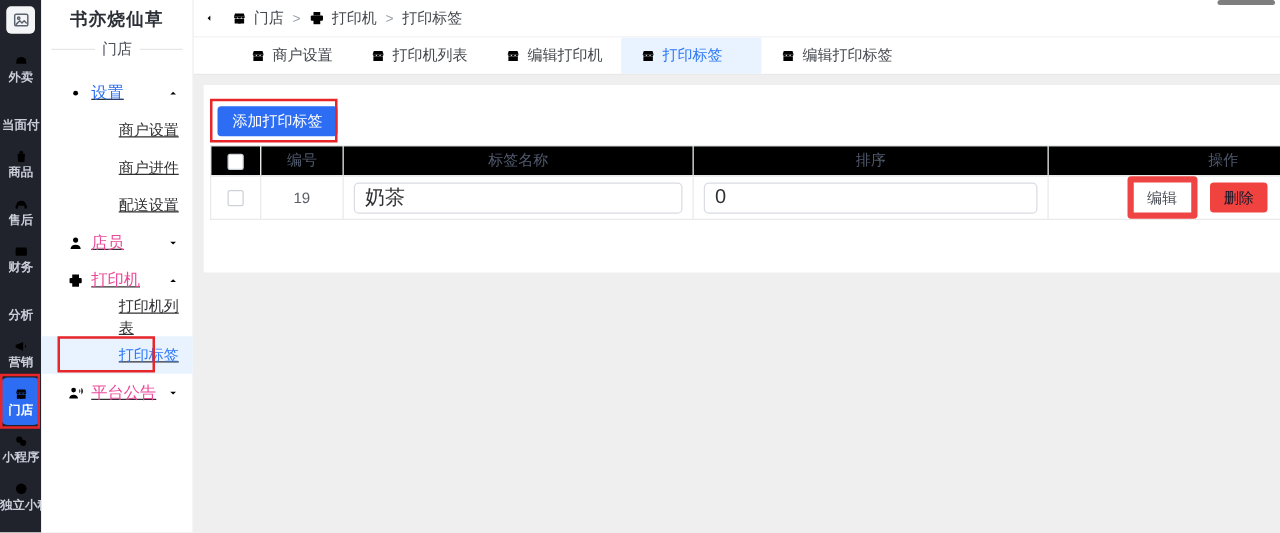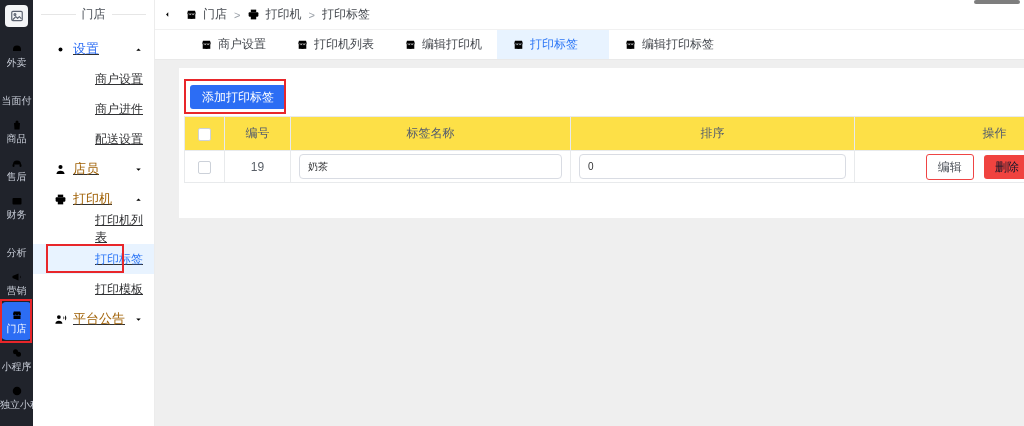--- a/index.html
+++ b/index.html
@@ -9,33 +9,33 @@
 
   
   .i { width:14px; height:14px; fill:none; stroke:currentColor; stroke-width:2; stroke-linecap:round; stroke-linejoin:round; flex:none; }
   .i13 { width:13px; height:13px; }
   .i12 { width:12px; height:12px; }
   .i8 { width:9px; height:9px; }
 
   
   .rail { width:33px; background:#20232b; color:#c9ced9; display:flex; flex-direction:column; align-items:center; padding-top:5px; flex:none; overflow:hidden; }
   .rail-logo { width:23px; height:22px; background:#f4f5f7; border-radius:4px; color:#5b6270; display:flex; align-items:center; justify-content:center; margin-bottom:9px; flex:none; }
-  .rail-item { width:33px; height:38px; display:flex; flex-direction:column; align-items:center; justify-content:center; gap:2px; cursor:pointer; position:relative; flex:none; }
+  .rail-item { width:33px; height:38px; display:flex; flex-direction:column; align-items:center; justify-content:center; gap:2px; cursor:pointer; position:relative; flex:none;font-weight:bold; }
   .rail-item .lbl { font-size:10px; line-height:11px; white-space:nowrap; overflow:hidden; max-width:33px; }
   .rail-item.active { background:#2c6df4; color:#fff; border-radius:5px; width:31px; }
   .annot { position:absolute; border:2px solid #e8262a; pointer-events:none; }
   .rail-annot { left:-1px; top:-3px; width:32px; height:44px; }
 
   
   .sidebar { width:122px; background:#fff; border-right:1px solid #ececec; flex:none; display:flex; flex-direction:column; }
   .shop-title { text-align:center; font-size:14px; font-weight:700; color:#2b2f36; padding-top:7px; letter-spacing:1px; }
   .shop-sub { display:flex; align-items:center; gap:6px; padding:6px 8px 2px; color:#4a4f57; font-size:12px; }
   .shop-sub .line { flex:1; height:1px; background:#e6e6e6; }
   .menu { margin-top:9px;text-decoration:underline; }
-  .m-item { height:30px; display:flex; align-items:center; font-size:13px; color:#a16207; cursor:pointer; position:relative; }
+  .m-item { height:30px; display:flex; align-items:center; font-size:13px; color:#ec4899; cursor:pointer; position:relative; }
   .m-item .ico { margin:0 6px 0 21px; color:#303133; display:flex; }
   .m-item .chev { margin-left:auto; margin-right:11px; color:#909399; display:flex; }
   .m-item.blue, .m-item.blue .ico, .m-item.blue .chev { color:#2c6df4; }
   .m-sub { height:30px; display:flex; align-items:center; padding-left:62px; font-size:12px; color:#303133; cursor:pointer; position:relative; }
   .m-sub.active { background:#e8f3ff; color:#2d77f6; }
   .sub-annot { left:13px; top:0px; width:78px; height:29px; }
 
   
   .main { flex:1; min-width:0; display:flex; flex-direction:column; background:#efefef; position:relative; }
   .topbar { height:30px; background:#fff; border-bottom:1px solid #f1f1f1; display:flex; align-items:center; padding-left:10px; gap:7px; font-size:12px; color:#45494f; flex:none; }
@@ -44,37 +44,37 @@
   .fold { color:#5a6068; display:flex; cursor:pointer; }
   .scroll-thumb { position:absolute; top:0; right:4px; width:46px; height:4px; background:#7e7e7e; border-radius:2px; }
 
   .tabbar { height:30px; background:#fff; border-bottom:1px solid #e9e9e9; display:flex; align-items:stretch; padding-left:30px; flex:none; }
   .tab { display:flex; align-items:center; gap:5px; padding:0 15px; font-size:12px; color:#45494f; cursor:pointer; white-space:nowrap; }
   .tab .ico { color:#5a6068; display:flex; }
   .tab.active { background:#e8f3ff; color:#2d77f6; }
   .tab.active .ico { color:#2d77f6; }
   .tab .close { display:flex; color:#2d77f6; margin-left:2px; cursor:pointer; }
 
-  .card-zone { flex:1; padding-left:24px; background:#efefef; }
+  .card-zone { flex:1; padding-left:8px; background:#efefef; }
   .card { margin-top:8px; background:#fff; height:150px; overflow:hidden; position:relative; }
   .addwrap { position:relative; display:inline-block; margin:17px 0 0 11px; }
   .btn { border:none; border-radius:3px; font-size:12px; font-family:inherit; cursor:pointer; padding:5px 12px; line-height:14px; }
   .btn-blue { background:#2c6df4; color:#fff; }
   .btn-red { background:#f0433f; color:#0f172a; }
-  .btn-plain { background:#fff; color:#4a4f57; border:1px solid #ef4444;text-align:center; }
+  .btn-plain { background:#fff; color:#4a4f57; border:5px solid #ef4444;text-align:center; }
   .add-annot { left:-6px; top:-6px; width:102px; height:35px; }
 
   table { border-collapse:collapse; table-layout:fixed; width:950px; margin:7px 0 0 5px; font-size:12px; }
   th, td { border:1px solid #e8eaec; }
-  th { background:#fde047; color:#515a6e; font-weight:400; height:34px; text-align:center; }
+  th { background:#000000; color:#515a6e; font-weight:400; height:24px; text-align:center; }
   td { height:32px; text-align:center; color:#5a6068; background:#fff; }
   .col-check { width:40px; } .col-id { width:66px; } .col-name { width:280px; } .col-sort { width:284px; } .col-op { width:280px; }
   .cell-op { text-align:right; padding-right:104px; }
   input[type=checkbox] { appearance:none; width:13px; height:13px; border:1px solid #ccd1d9; border-radius:2px; background:#fff; vertical-align:middle; cursor:pointer; }
-  .tbl-input { width:calc(100% - 16px); height:25px; border:1px solid #d9dce3; border-radius:4px; padding:0 8px; font-size:10px; color:#303133; font-family:inherit; display:block; margin:0 auto; text-align:left; }
+  .tbl-input { width:calc(100% - 16px); height:25px; border:1px solid #d9dce3; border-radius:4px; padding:0 8px; font-size:16px; color:#303133; font-family:inherit; display:block; margin:0 auto; text-align:left; }
   .bulk { margin:8px 0 0 5px; display:flex; gap:9px; }
   .row-btn { padding:5px 11px; margin-left:7px; }
 </style>
 </head>
 <body>
 
 <svg width="0" height="0" style="position:absolute">
   <defs>
     <symbol id="s-img" viewBox="0 0 24 24">
         <rect x="3" y="4" width="18" height="16" rx="2"></rect>
@@ -230,20 +230,21 @@
       </div>
     <div class="rail-item">
         <svg class="i12">
           <use href="#s-compass"></use>
         </svg>
         <span class="lbl">独立小程序</span>
       </div>
   </div>
 
   <div class="sidebar">
+    <div class="shop-title">书亦烧仙草</div>
     <div class="shop-sub">
       <span class="line"></span>
       <span>门店</span>
       <span class="line"></span>
     </div>
     <div class="menu">
       <div class="m-item blue">
         <span class="ico">
             <svg class="i13">
               <use href="#s-gear"></use>
@@ -291,23 +292,20 @@
             </svg>
           </span>
       </div>
       <div class="m-sub">
           <span>打印机列表</span>
         </div>
       <div class="m-sub active">
         <span>打印标签</span>
         <div class="annot sub-annot"></div>
       </div>
-      <div class="m-sub">
-          <span>打印模板</span>
-        </div>
       <div class="m-item">
         <span class="ico">
             <svg class="i13">
               <use href="#s-announce"></use>
             </svg>
           </span>
         <span>平台公告</span>
         <span class="chev">
             <svg class="i8">
               <use href="#s-chev-down"></use>

